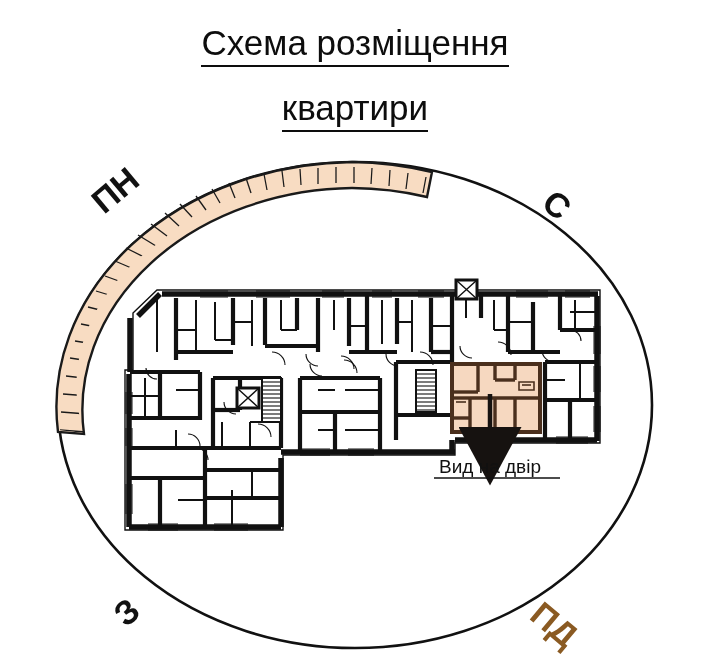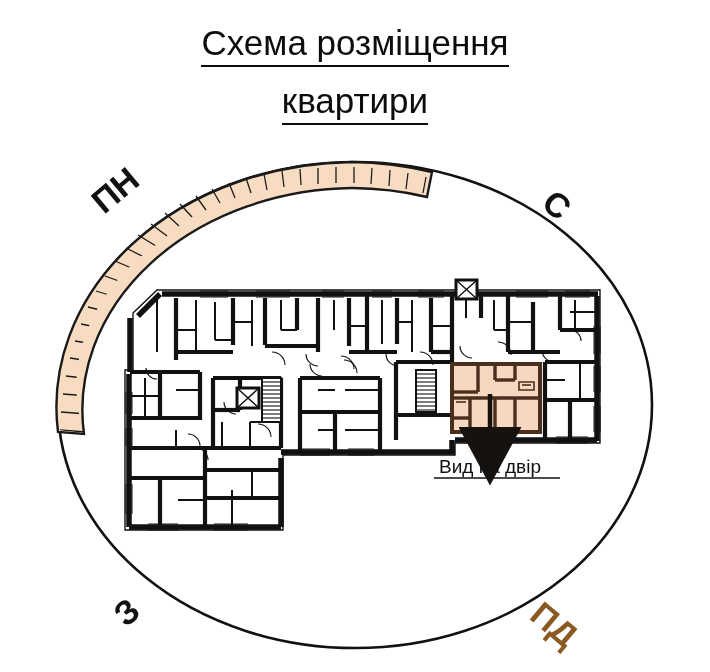--- a/index.html
+++ b/index.html
@@ -32,21 +32,21 @@
     display: inline-block;
     font-size: 35px;
     line-height: 42px;
     font-weight: 400;
     color: #0d0d0d;
     letter-spacing: 0px;
     border-bottom: 2px solid #0d0d0d;
     padding-bottom: 1px;
   }
   .title-line-2 {
-    margin-top: 13px;
+    margin-top: 20px;
   }
   svg.plan {
     position: absolute;
     left: 0;
     top: 0;
     width: 710px;
     height: 672px;
   }
   .compass-label {
     font-size: 34px;

